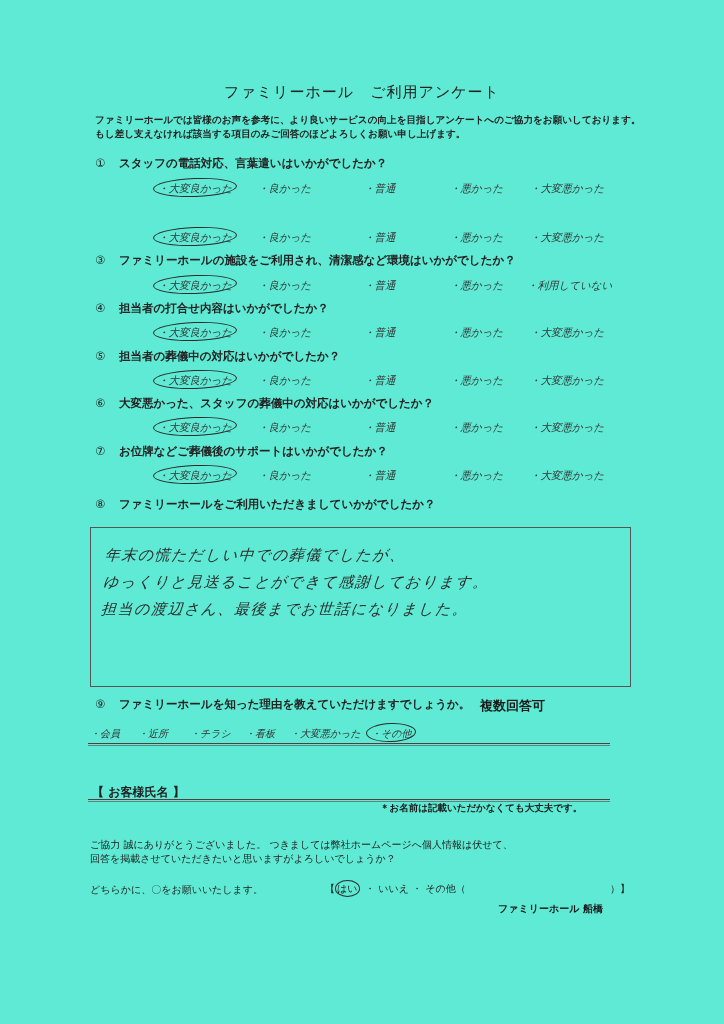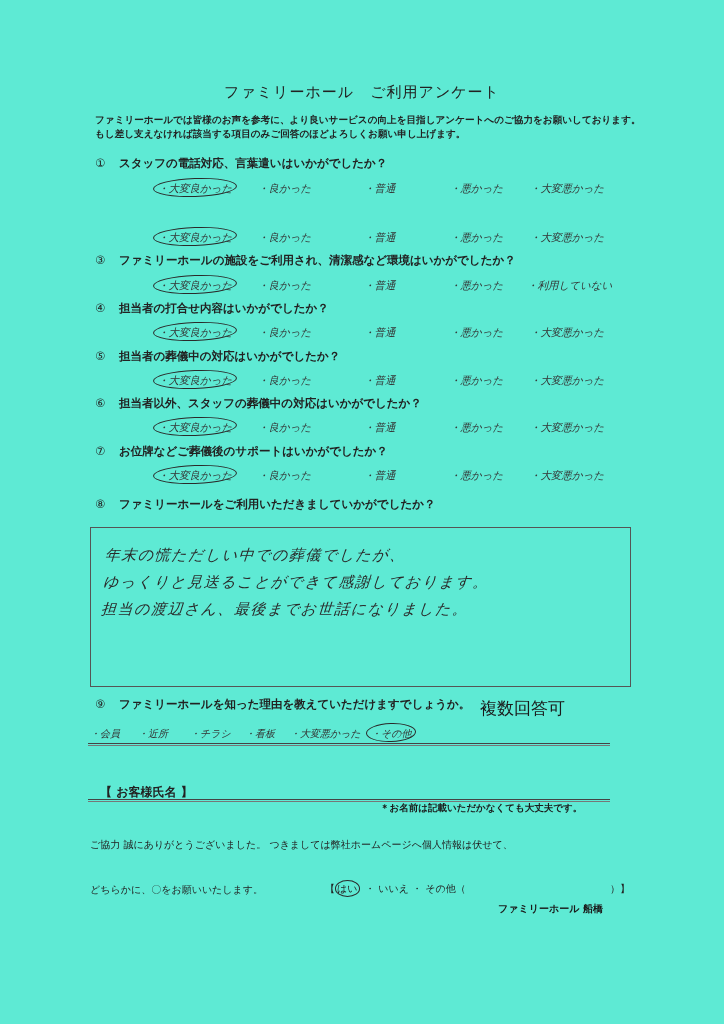--- a/index.html
+++ b/index.html
@@ -101,22 +101,22 @@
       font-family: "DejaVu Sans", sans-serif;
       font-style: italic;
       color: #2a2a2a;
       letter-spacing: 1.5px;
       transform: skewX(-4deg);
     }
     .multi-note {
       position: absolute;
       left: 480px;
       top: 697px;
-      font-size: 17px;
-      font-weight: normal;
+      font-size: 13px;
+      font-weight: bold;
       font-family: "DejaVu Sans", sans-serif;
     }
     .sources {
       position: absolute;
       left: 90px;
       top: 727px;
       width: 520px;
       height: 16px;
       font-size: 10px;
       font-style: italic;
@@ -126,21 +126,21 @@
     .rule {
       position: absolute;
       left: 88px;
       height: 3px;
       border-top: 1.2px solid #444;
       border-bottom: 1.2px solid #777;
       box-sizing: border-box;
     }
     .name-label {
       position: absolute;
-      left: 100px;
+      left: 92px;
       top: 784px;
       font-size: 12px;
       font-family: "DejaVu Sans", sans-serif;
       font-weight: bold;
       color: #222;
     }
     .name-note {
       position: absolute;
       left: 380px;
       top: 802px;
@@ -262,21 +262,21 @@
   <div class="options" style="top:374px;">
     <span class="opt selected" style="left:158px;">・大変良かった</span>
     <span class="opt" style="left:258px;">・良かった</span>
     <span class="opt" style="left:364px;">・普通</span>
     <span class="opt" style="left:450px;">・悪かった</span>
     <span class="opt" style="left:530px;">・大変悪かった</span>
   </div>
 
   <div class="question" style="top:396px;">
     <span class="q-num">⑥</span>
-    <span>担当者以外、スタッフの葬儀中の対応はいかがでしたか？</span>
+    <span>大変悪かった、スタッフの葬儀中の対応はいかがでしたか？</span>
   </div>
   <div class="options" style="top:421px;">
     <span class="opt selected" style="left:158px;">・大変良かった</span>
     <span class="opt" style="left:258px;">・良かった</span>
     <span class="opt" style="left:364px;">・普通</span>
     <span class="opt" style="left:450px;">・悪かった</span>
     <span class="opt" style="left:530px;">・大変悪かった</span>
   </div>
 
   <div class="question" style="top:444px;">
@@ -318,20 +318,21 @@
     <span class="opt selected" style="left:281px;">・その他</span>
   </div>
   <div class="rule" style="top:743px; width:522px;"></div>
 
   <div class="name-label">【 お客様氏名 】</div>
   <div class="rule" style="top:799px; width:522px;"></div>
   <div class="name-note">＊お名前は記載いただかなくても大丈夫です。</div>
 
   <div class="closing">
     <div>ご協力 誠にありがとうございました。 つきましては弊社ホームページへ個人情報は伏せて、</div>
+    <div>回答を掲載させていただきたいと思いますがよろしいでしょうか？</div>
   </div>
 
   <div class="consent-prompt">どちらかに、〇をお願いいたします。</div>
   <div class="consent-options">
     <span style="left:0px;">【</span>
     <span style="left:12px;" class="consent-yes selected">はい</span>
     <span style="left:40px;">・ いいえ ・ その他（</span>
     <span style="left:285px;">）】</span>
   </div>
 

